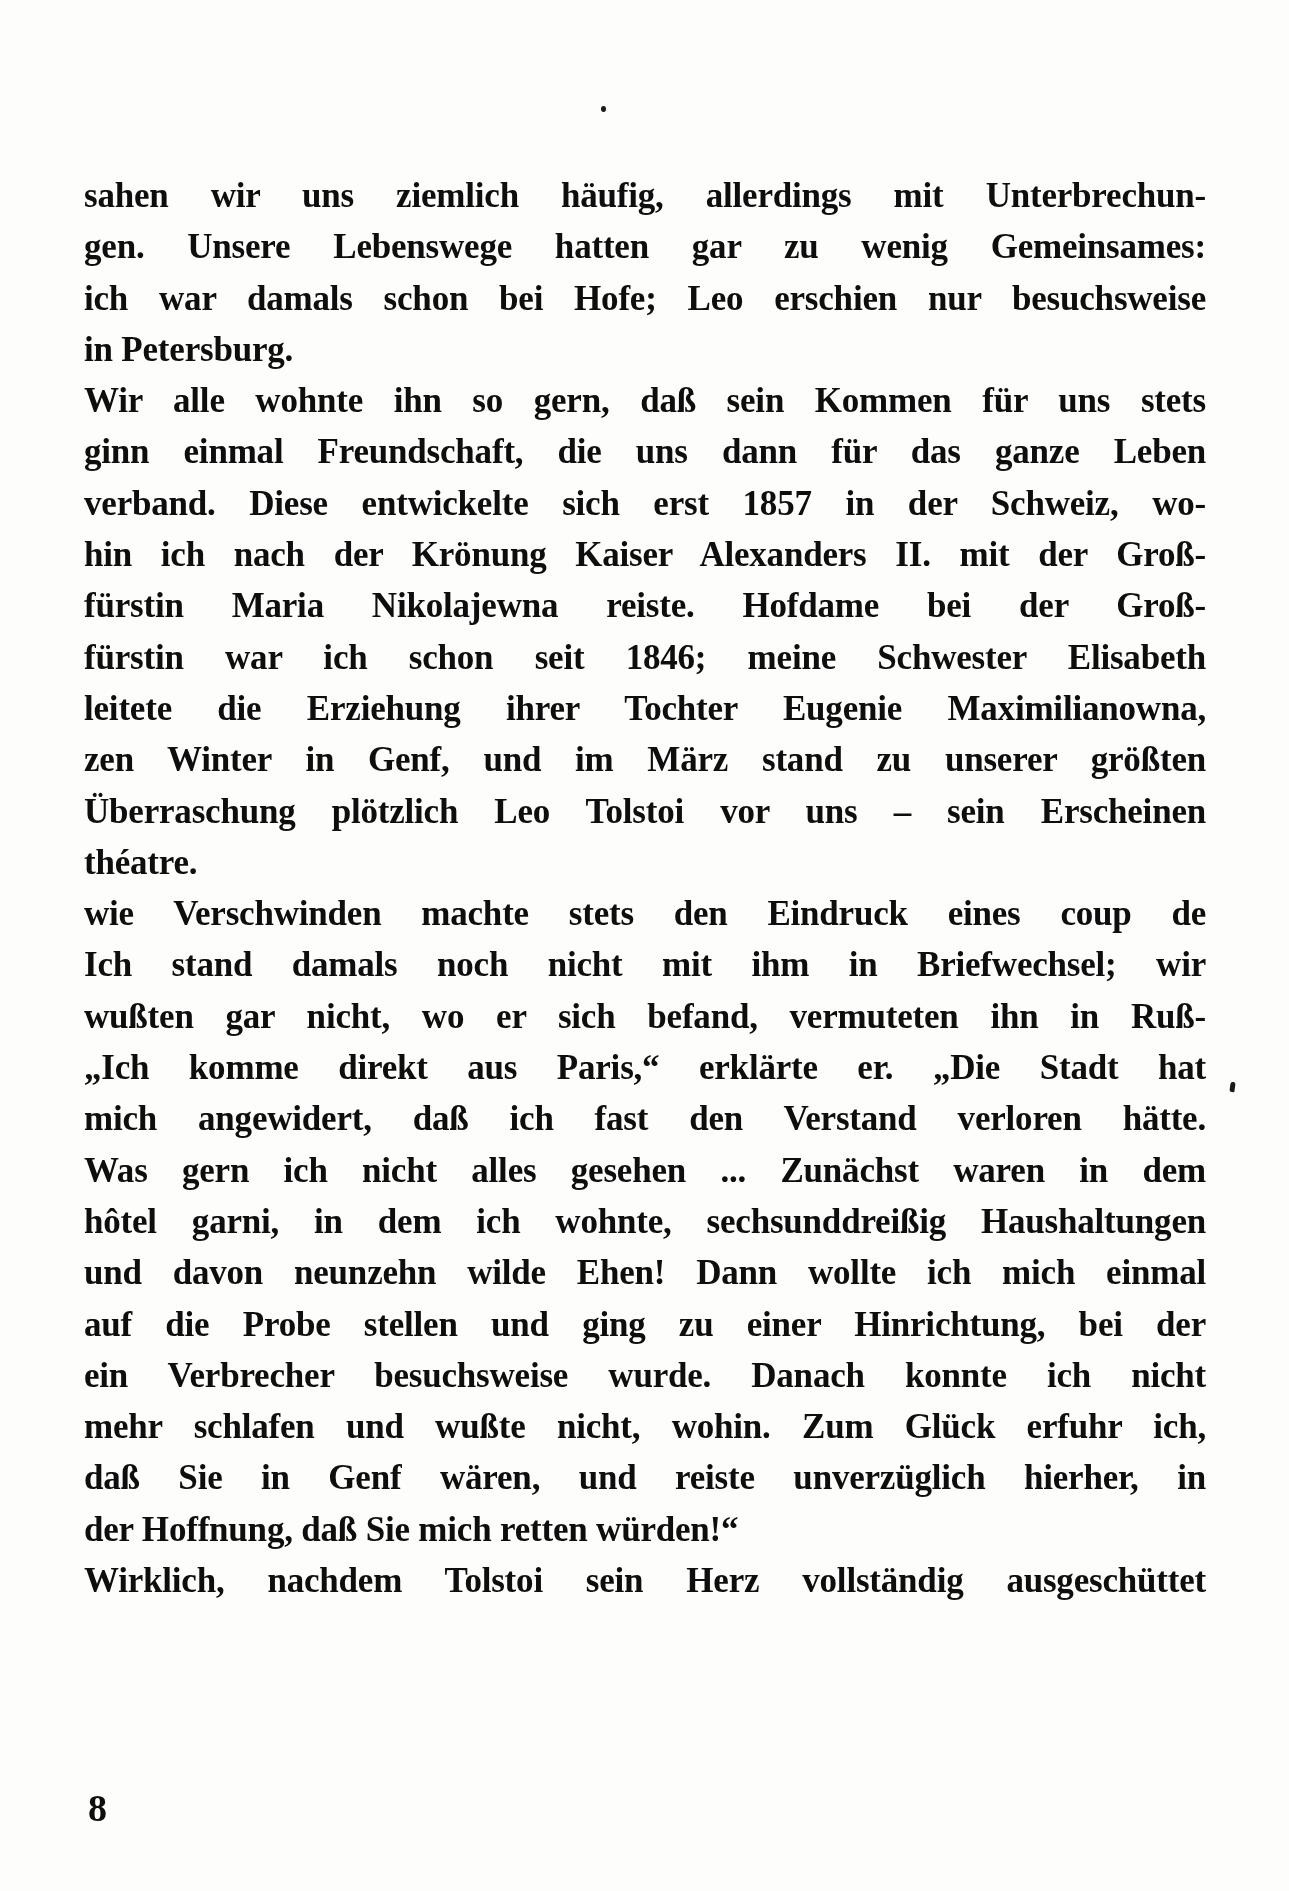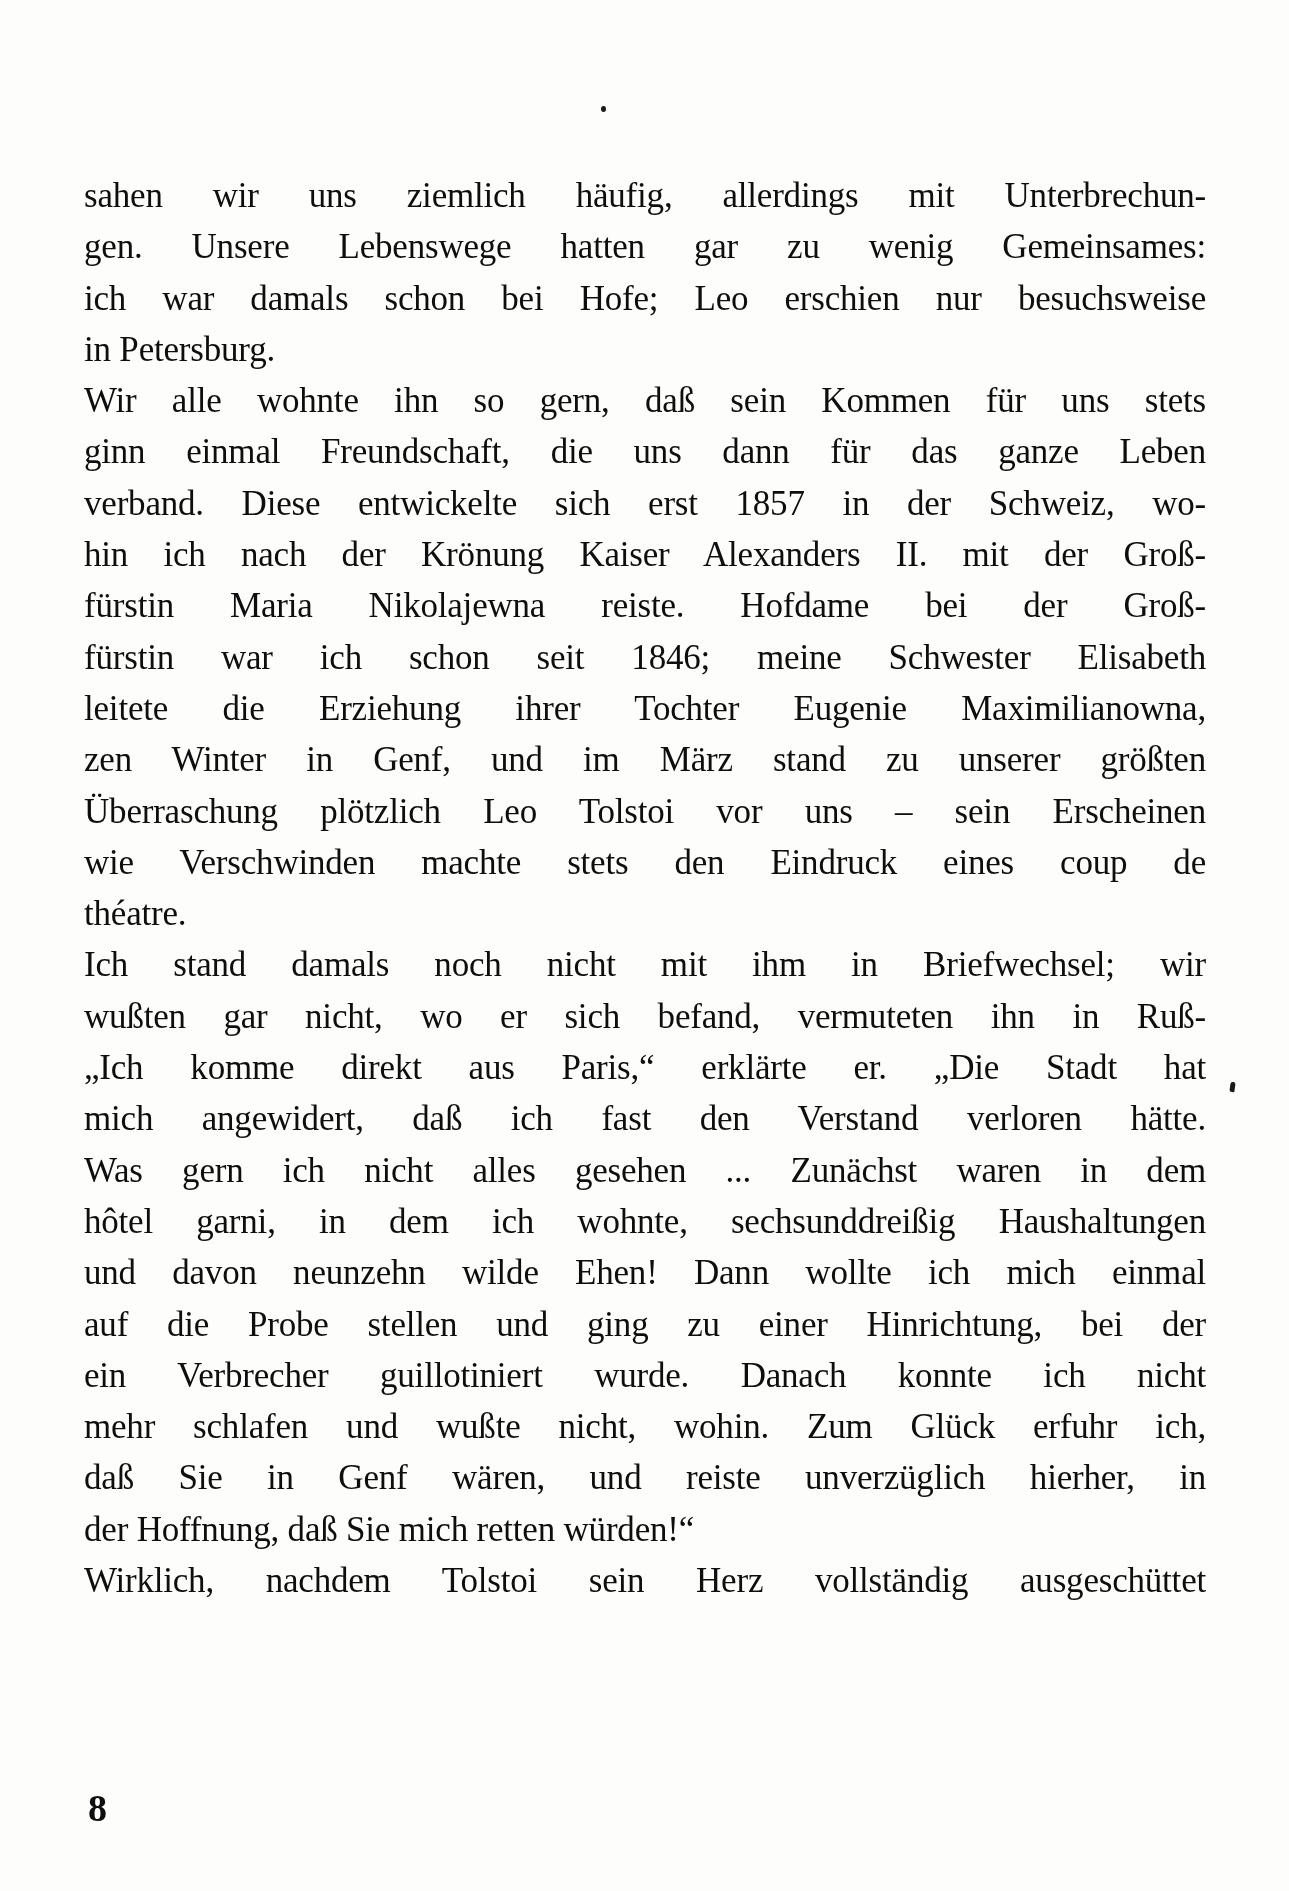--- a/index.html
+++ b/index.html
@@ -16,21 +16,21 @@
     overflow: hidden;
     font-family: "Liberation Serif", "DejaVu Serif", serif;
     color: #0e0e0e;
   }
   .text-block {
     position: absolute;
     left: 84px;
     top: 170px;
     width: 1122px;
     font-size: 35px;
-    font-weight: 400;
+    font-weight: 700;
     line-height: 51.3px;
     letter-spacing: -0.2px;
   }
   .paragraph { margin: 0; padding: 0; }
   .ln {
     text-align: justify;
     text-align-last: justify;
     text-justify: inter-word;
     overflow: hidden;
     height: 51.3px;
@@ -82,37 +82,37 @@
     <div class="paragraph">
       <div class="ln">Wir alle wohnte ihn so gern, daß sein Kommen für uns stets</div>
       <div class="ln">ginn einmal Freundschaft, die uns dann für das ganze Leben</div>
       <div class="ln">verband. Diese entwickelte sich erst 1857 in der Schweiz, wo-</div>
       <div class="ln">hin ich nach der Krönung Kaiser Alexanders II. mit der Groß-</div>
       <div class="ln">fürstin Maria Nikolajewna reiste. Hofdame bei der Groß-</div>
       <div class="ln">fürstin war ich schon seit 1846; meine Schwester Elisabeth</div>
       <div class="ln">leitete die Erziehung ihrer Tochter Eugenie Maximilianowna,</div>
       <div class="ln">zen Winter in Genf, und im März stand zu unserer größten</div>
       <div class="ln">Überraschung plötzlich Leo Tolstoi vor uns – sein Erscheinen</div>
+      <div class="ln last">théatre.</div>
       <div class="ln">wie Verschwinden machte stets den Eindruck eines coup de</div>
-      <div class="ln last">théatre.</div>
     </div>
 
     <div class="paragraph">
       <div class="ln">Ich stand damals noch nicht mit ihm in Briefwechsel; wir</div>
       <div class="ln">wußten gar nicht, wo er sich befand, vermuteten ihn in Ruß-</div>
     </div>
 
     <div class="paragraph">
       <div class="ln">„Ich komme direkt aus Paris,“ erklärte er. „Die Stadt hat</div>
       <div class="ln">mich angewidert, daß ich fast den Verstand verloren hätte.</div>
       <div class="ln">Was gern ich nicht alles gesehen ... Zunächst waren in dem</div>
       <div class="ln">hôtel garni, in dem ich wohnte, sechsunddreißig Haushaltungen</div>
       <div class="ln">und davon neunzehn wilde Ehen! Dann wollte ich mich einmal</div>
       <div class="ln">auf die Probe stellen und ging zu einer Hinrichtung, bei der</div>
-      <div class="ln">ein Verbrecher guillotiniert wurde. Danach konnte ich nicht</div>
+      <div class="ln">ein Verbrecher besuchsweise wurde. Danach konnte ich nicht</div>
       <div class="ln">mehr schlafen und wußte nicht, wohin. Zum Glück erfuhr ich,</div>
       <div class="ln">daß Sie in Genf wären, und reiste unverzüglich hierher, in</div>
       <div class="ln last">der Hoffnung, daß Sie mich retten würden!“</div>
     </div>
 
     <div class="paragraph">
       <div class="ln">Wirklich, nachdem Tolstoi sein Herz vollständig ausgeschüttet</div>
     </div>
 
   </div>

